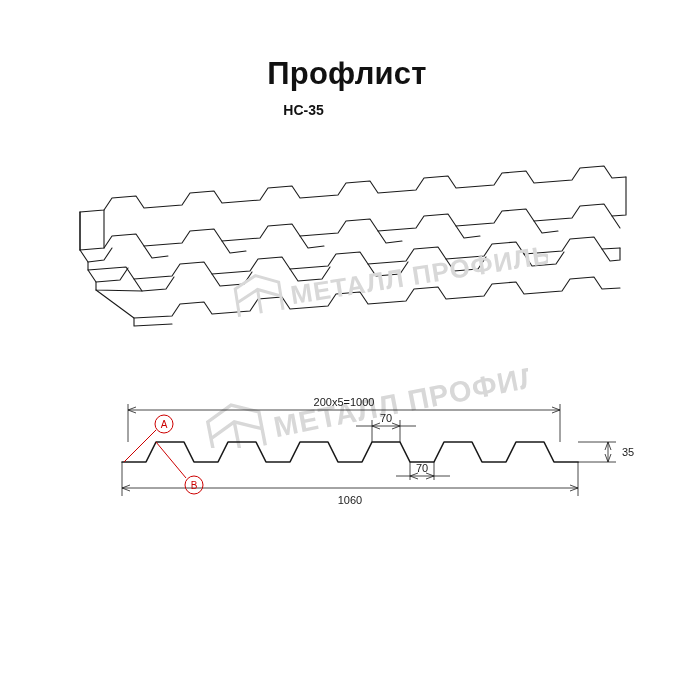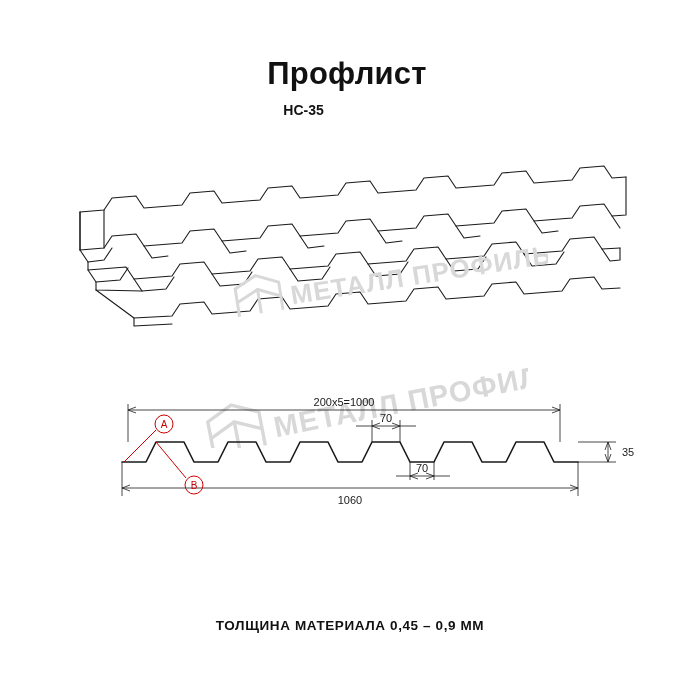--- a/index.html
+++ b/index.html
@@ -220,15 +220,14 @@
       <text x="134" y="109" text-anchor="middle" font-size="10" font-family="Liberation Sans, sans-serif" fill="#cc0000">B</text>
 
       <text x="284" y="26" text-anchor="middle" font-size="11" font-family="Liberation Sans, sans-serif" fill="#1a1a1a">200x5=1000</text>
       <text x="290" y="124" text-anchor="middle" font-size="11" font-family="Liberation Sans, sans-serif" fill="#1a1a1a">1060</text>
       <text x="326" y="42" text-anchor="middle" font-size="11" font-family="Liberation Sans, sans-serif" fill="#1a1a1a">70</text>
       <text x="362" y="92" text-anchor="middle" font-size="11" font-family="Liberation Sans, sans-serif" fill="#1a1a1a">70</text>
       <text x="568" y="76" text-anchor="middle" font-size="11" font-family="Liberation Sans, sans-serif" fill="#1a1a1a">35</text>
     </svg>
   </div>
 
-  <div class="footer">ТОЛЩИНА МАТЕРИАЛА 0,45 – 0,9 ММ</div>
 
 </div>
 
 </body></html>

